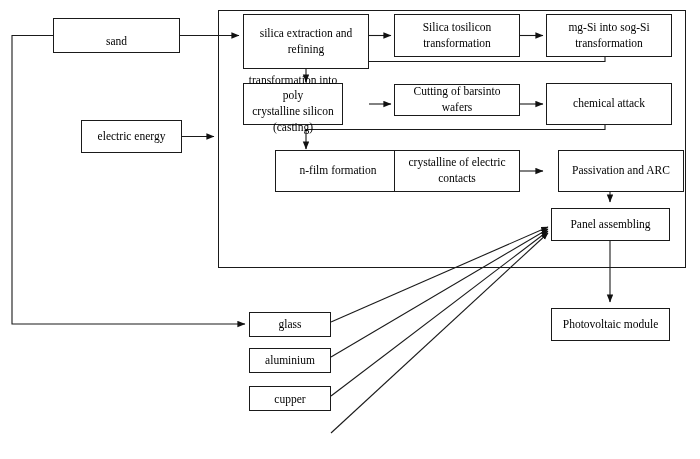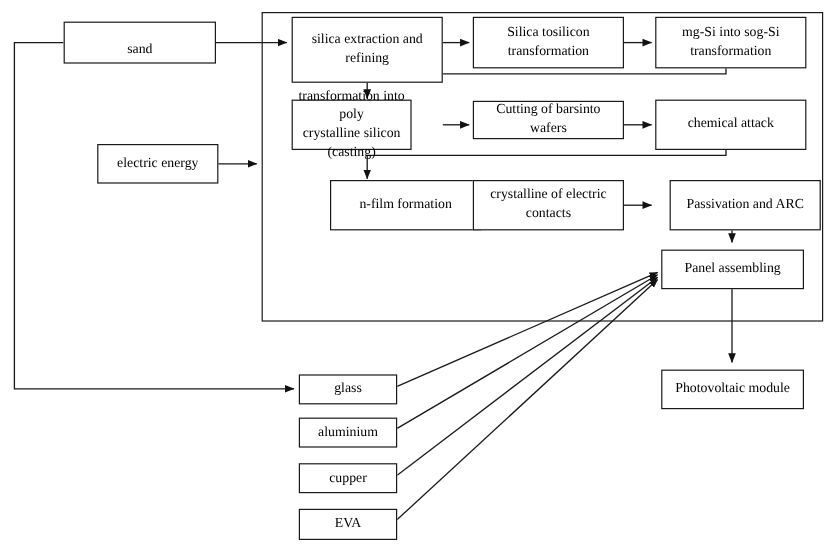--- a/index.html
+++ b/index.html
@@ -154,17 +154,14 @@
   </div>
 
   <div class="node" style="left:249px; top:348px; width:82px; height:25px;">
     <span class="lbl">aluminium</span>
   </div>
 
   <div class="node" style="left:249px; top:386px; width:82px; height:25px;align-items:flex-end;">
     <span class="lbl">cupper</span>
   </div>
 
-  <div class="node" style="left:249px; top:424px; width:82px; height:26px;">
-    <span class="lbl">EVA</span>
-  </div>
 
 </div>
 
 </body></html>

